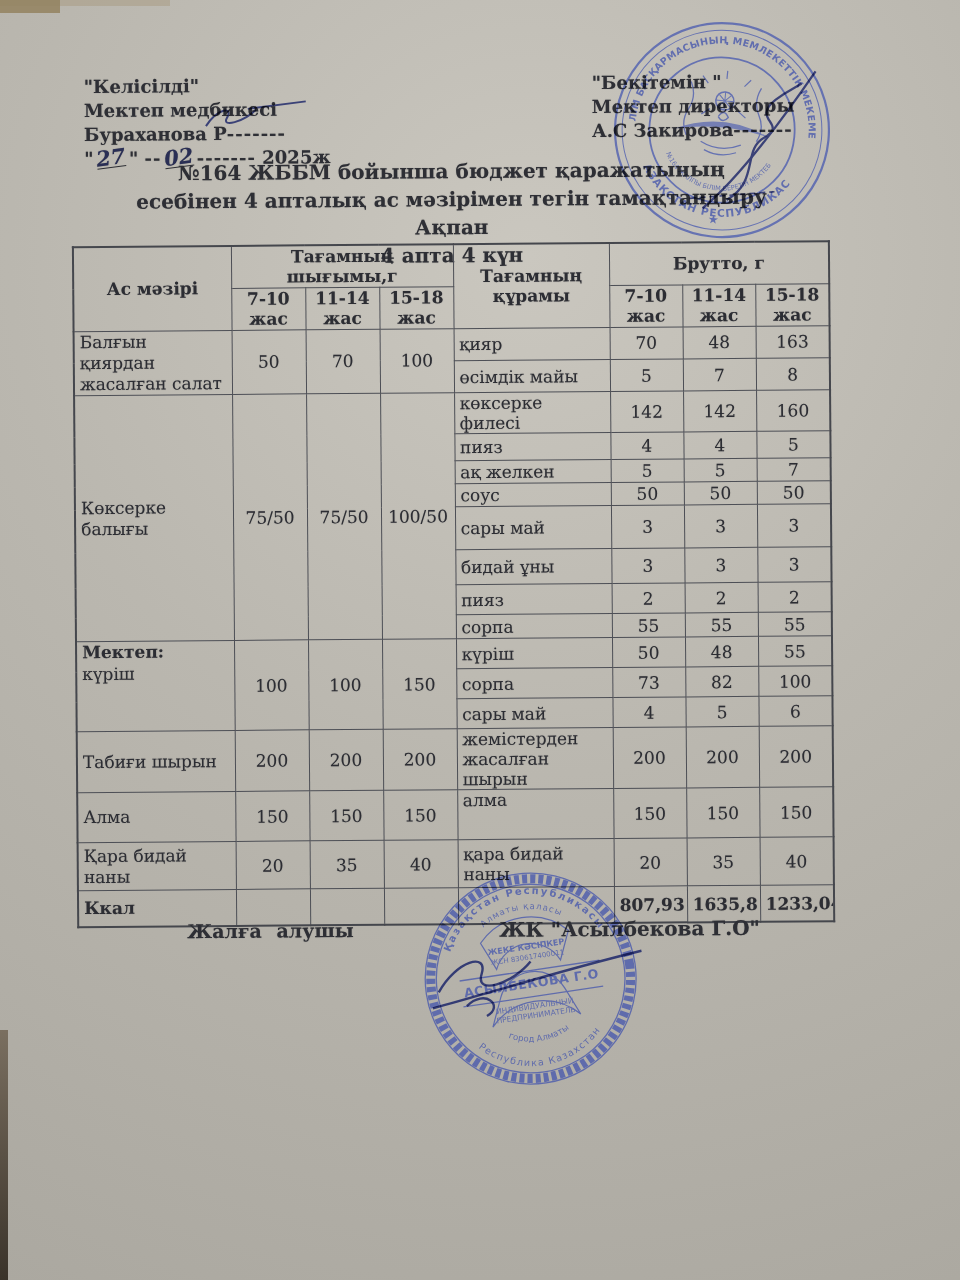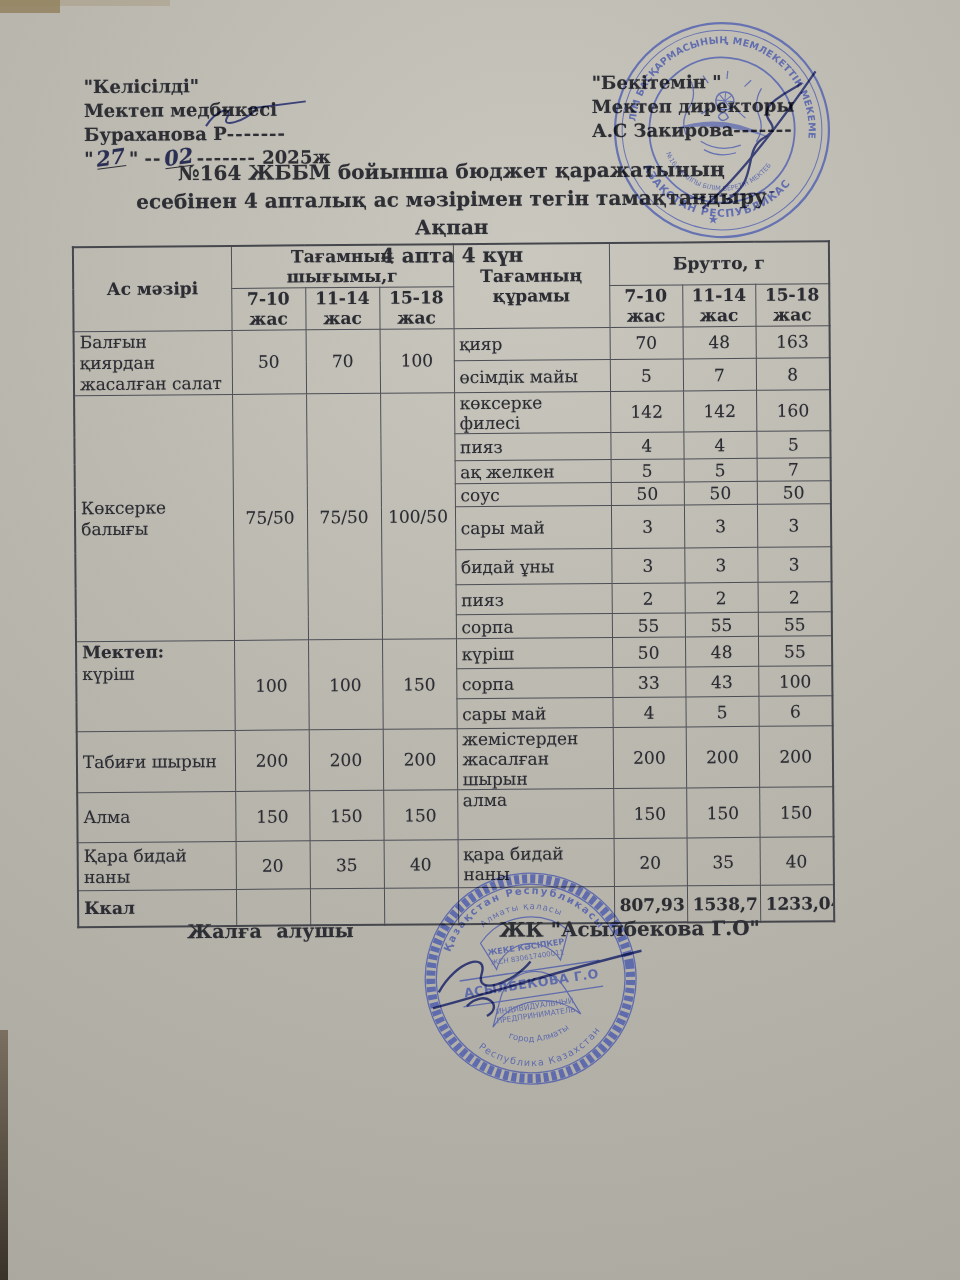--- a/index.html
+++ b/index.html
@@ -179,22 +179,22 @@
             <td rowspan="3" class="num">100</td>
             <td rowspan="3" class="num">100</td>
             <td rowspan="3" class="num">150</td>
             <td class="ing" style="vertical-align: middle;">күріш</td>
             <td class="num">50</td>
             <td class="num">48</td>
             <td class="num">55</td>
           </tr>
           <tr style="height: 30px;">
             <td class="ing" style="vertical-align: middle;">сорпа</td>
-            <td class="num">33</td>
-            <td class="num">43</td>
+            <td class="num">73</td>
+            <td class="num">82</td>
             <td class="num">100</td>
           </tr>
           <tr style="height: 30px;">
             <td class="ing" style="vertical-align: middle;">сары май</td>
             <td class="num">4</td>
             <td class="num">5</td>
             <td class="num">6</td>
           </tr>
           <tr style="height: 55px;">
             <td rowspan="1" class="dish" style="vertical-align: middle;">Табиғи шырын</td>
@@ -226,21 +226,21 @@
             <td class="num">35</td>
             <td class="num">40</td>
           </tr>
           <tr style="height: 36px;">
             <td rowspan="1" class="dish b" style="vertical-align: middle;">Ккал</td>
             <td rowspan="1" class="num b"></td>
             <td rowspan="1" class="num b"></td>
             <td rowspan="1" class="num b"></td>
             <td class="ing" style="vertical-align: middle;"></td>
             <td class="num b">807,93</td>
-            <td class="num b">1538,7</td>
+            <td class="num b">1635,8</td>
             <td class="num b">1233,04</td>
           </tr>
         </tbody>
     </table>
 
     <div class="footer-label ink">Жалға  алушы</div>
     <div class="footer-value ink">ЖК "Асылбекова Г.О"</div>
 
     <svg class="stamp stamp-school" width="232" height="232" viewBox="0 0 230 230">
       <defs>

